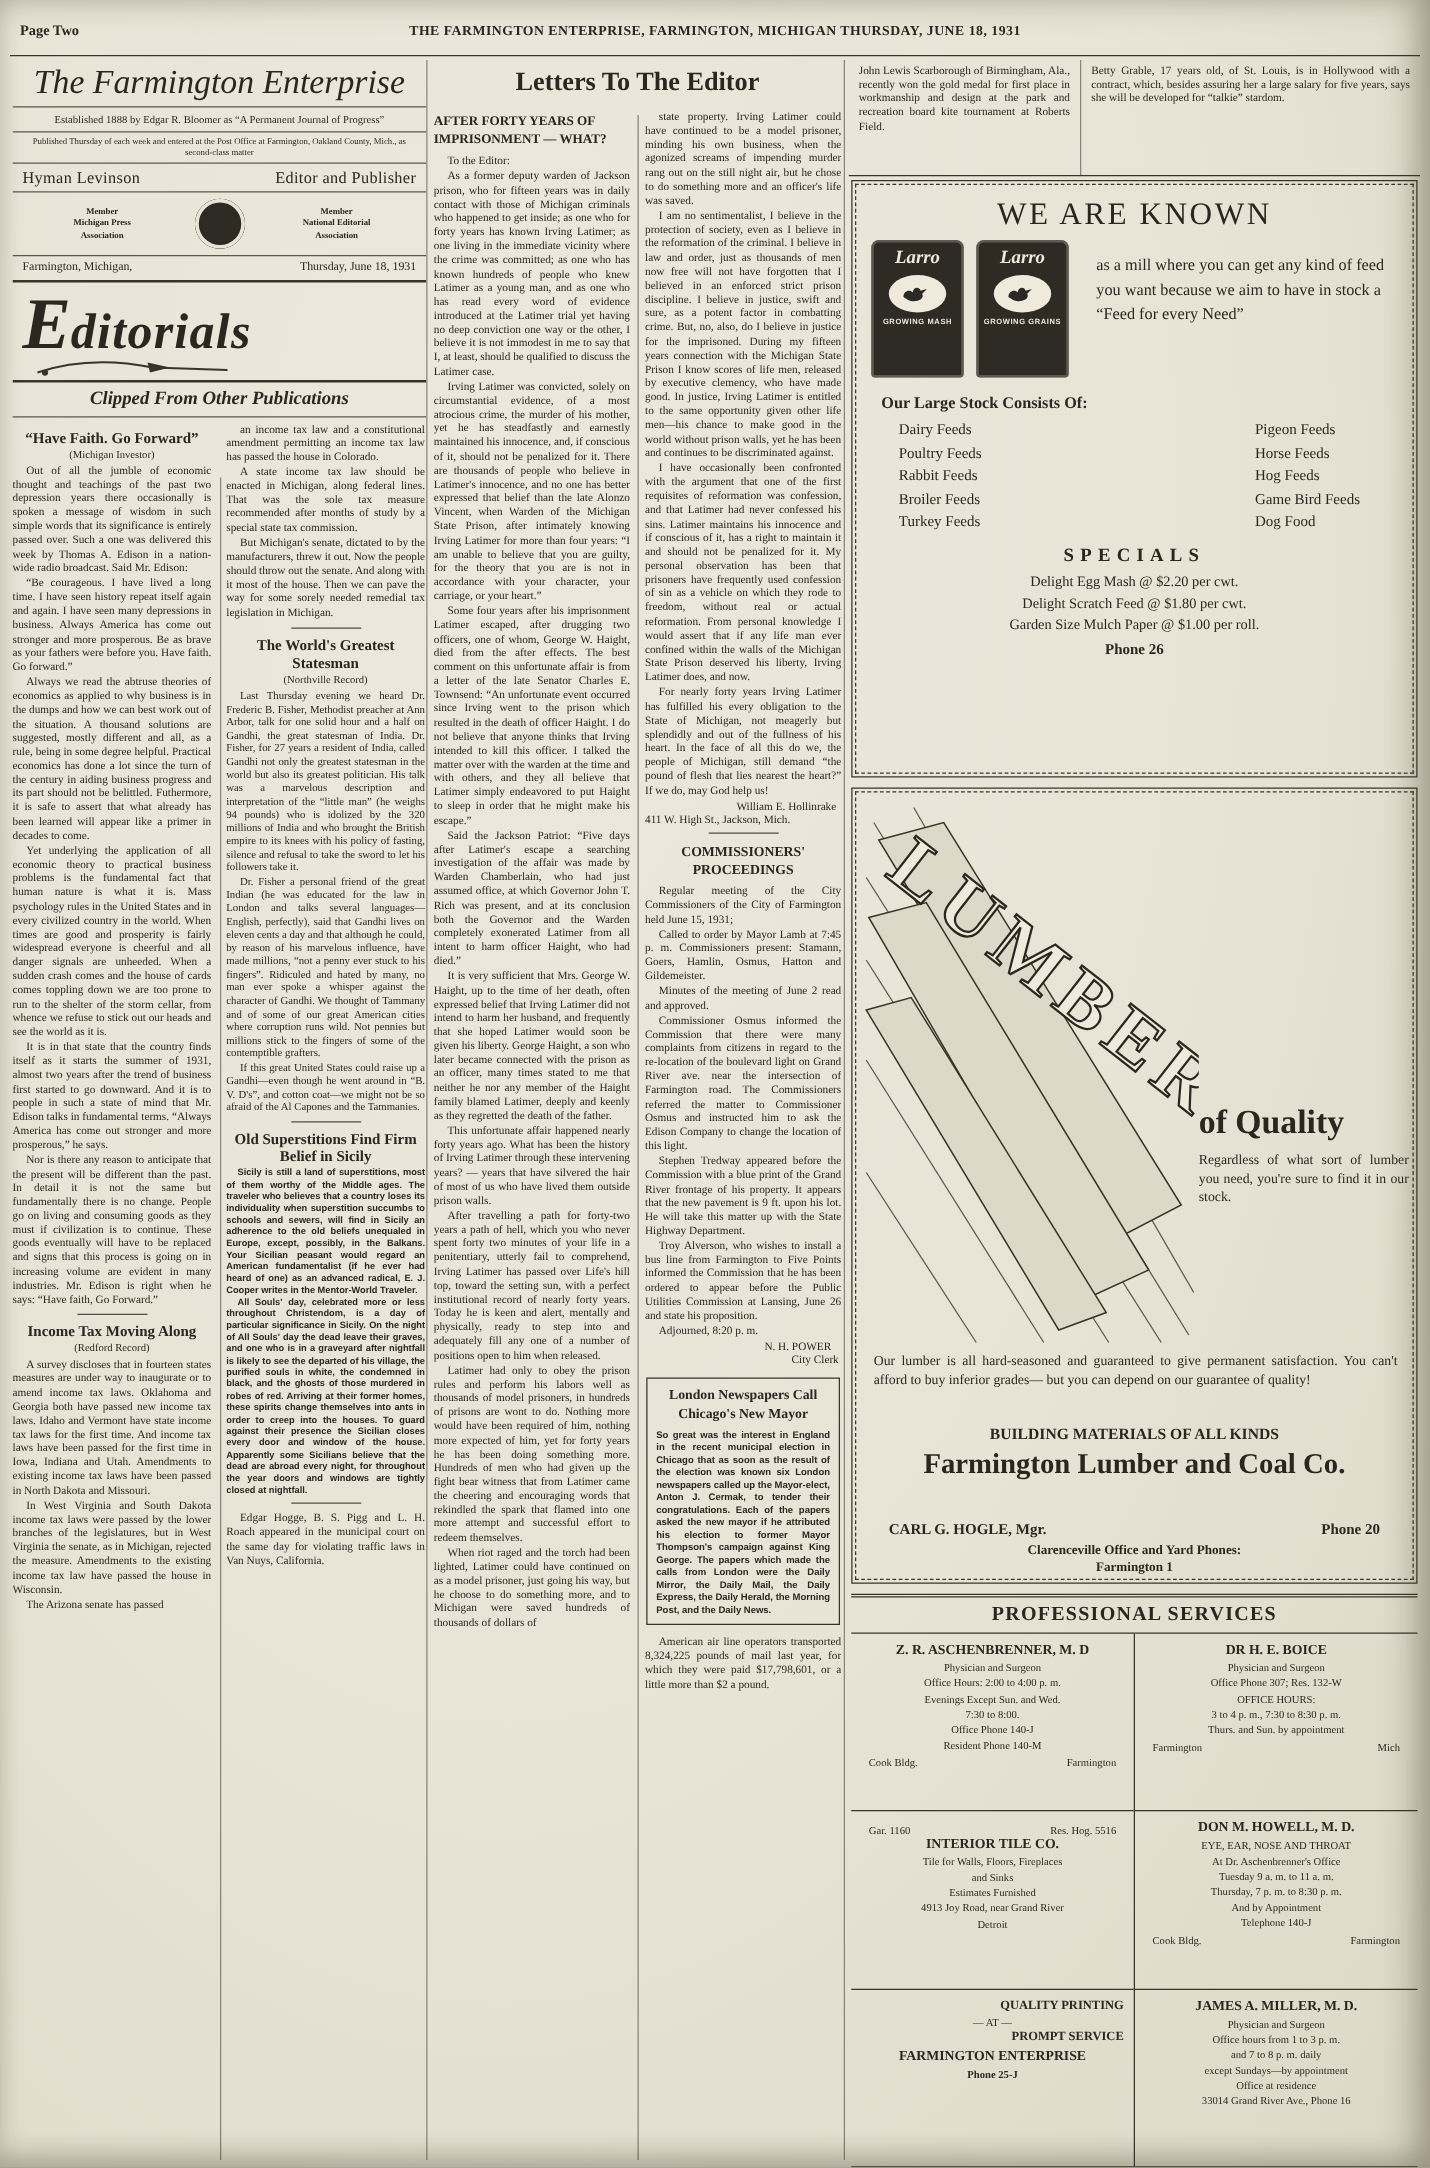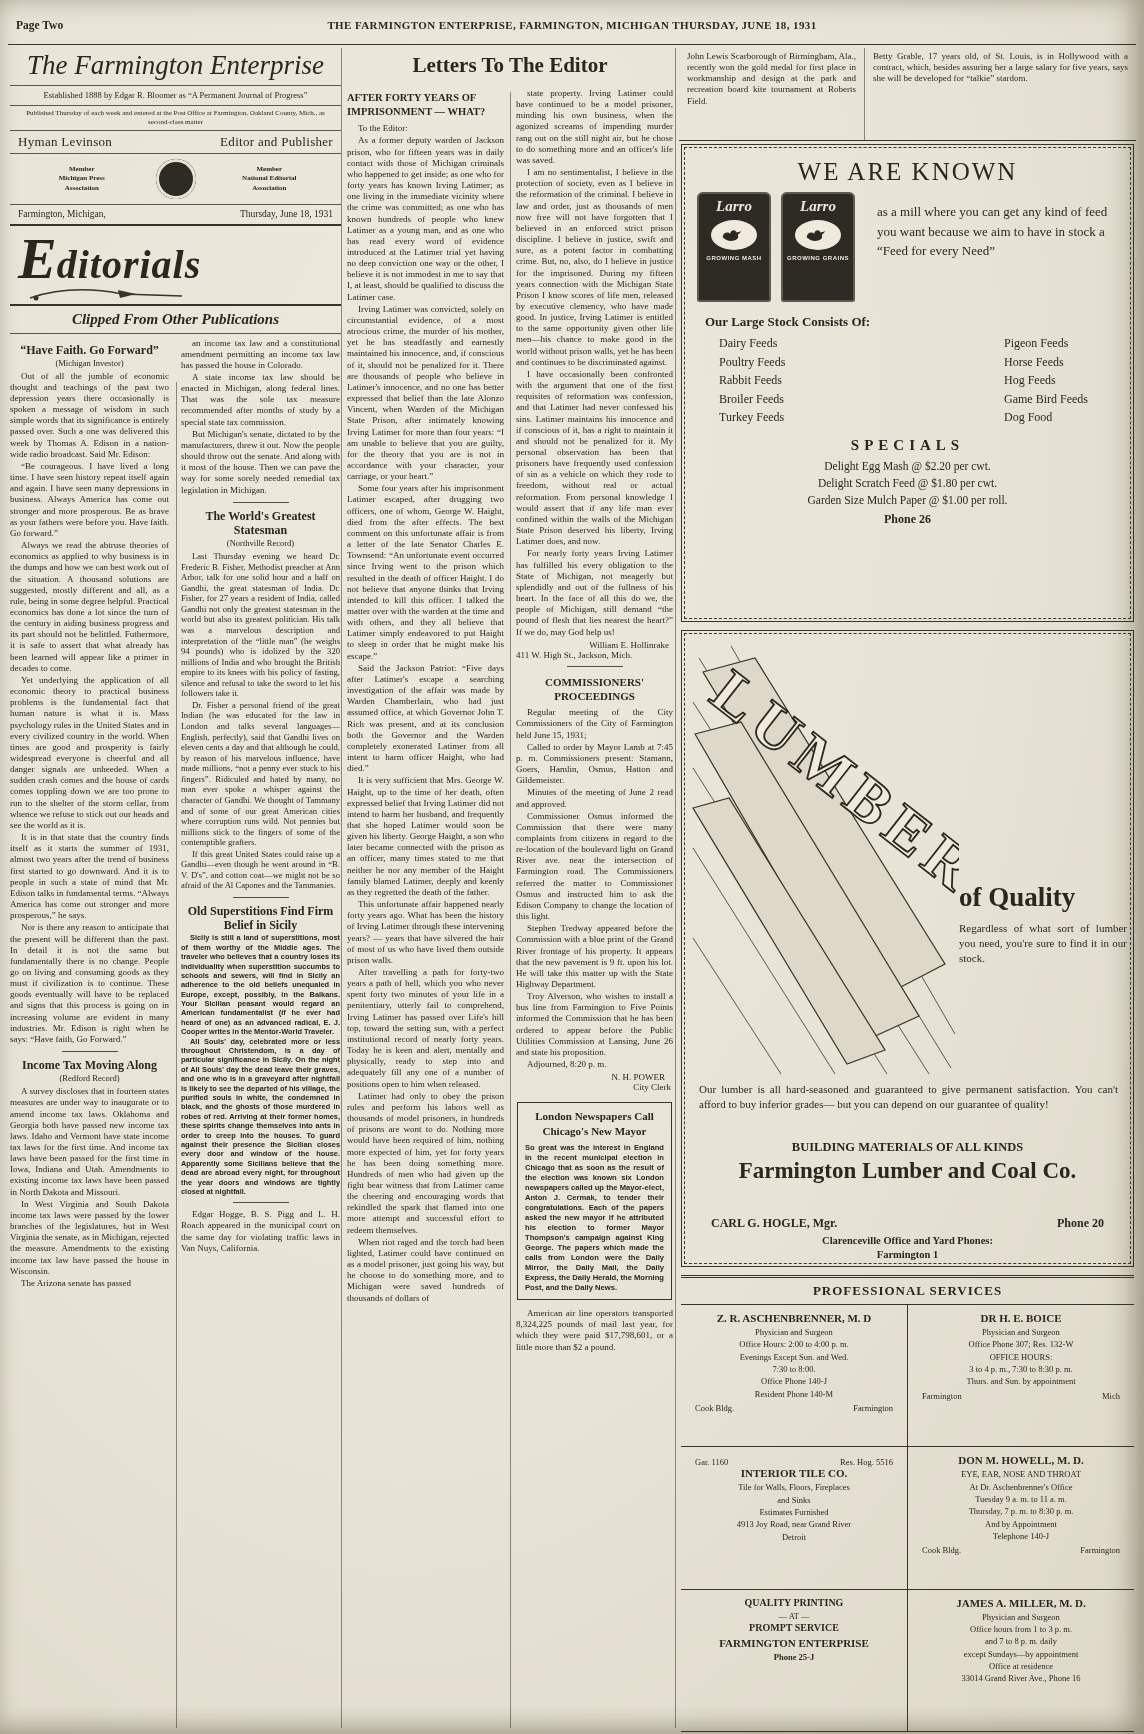--- a/index.html
+++ b/index.html
@@ -89,28 +89,28 @@
   .lumber-right { position:absolute; left:274px; top:248px; width:168px; }
   .of-quality { font-size:27px; font-weight:bold; margin-bottom:8px; }
   .lumber-p1 { font-size:11px; line-height:1.35; text-align:justify; }
   .lumber-p2 { position:absolute; left:14px; right:12px; top:448px; font-size:11px; line-height:1.35; text-align:justify; }
   .lumber-materials { position:absolute; left:0; right:0; top:506px; text-align:center; font-weight:bold; font-size:12.5px; }
   .lumber-co { position:absolute; left:30px; right:30px; top:524px; text-align:center; font-size:23px; font-weight:bold; line-height:1.15; }
   .lumber-mgr { position:absolute; left:26px; right:26px; top:582px; display:flex; justify-content:space-between; font-weight:bold; font-size:12px; }
   .lumber-offices { position:absolute; left:0; right:0; top:600px; text-align:center; font-size:10.5px; font-weight:bold; line-height:1.3; }
   .prof { position:absolute; left:2px; right:2px; top:1227px; height:456px; }
   .prof-title-box { border-top:3px double #39342a; border-bottom:1px solid #39342a; text-align:center;
-                    font-weight:bold; font-size:13px; letter-spacing:1px; padding:5px 0; }
+                    font-weight:bold; font-size:16px; letter-spacing:1px; padding:5px 0; }
   .prof-grid { display:flex; height:calc(100% - 29px); border-bottom:1px solid #39342a; }
   .prof-col { flex:1; display:flex; flex-direction:column; }
   .prof-col.right { border-left:1px solid #39342a; }
   .prof-card { flex:1; border-bottom:1px solid #39342a; padding:7px 8px 4px; text-align:center; overflow:hidden; }
   .prof-col .prof-card:last-child { border-bottom:none; }
   .pc-name { font-weight:bold; font-size:11px; margin-bottom:2px; }
-  .pc-name.sm { font-size:10px; }
+  .pc-name.sm { font-size:10px;text-align:right; }
   .pc-line, .pc-lines div { font-size:8.5px; line-height:1.45; }
   .pc-row { display:flex; justify-content:space-between; font-size:8.5px; margin-top:3px; padding:0 6px; }
 </style>
 </head>
 <body>
 
 <div class="page">
 
   <div class="pg-header">
     <span class="pg-label">Page Two</span>

